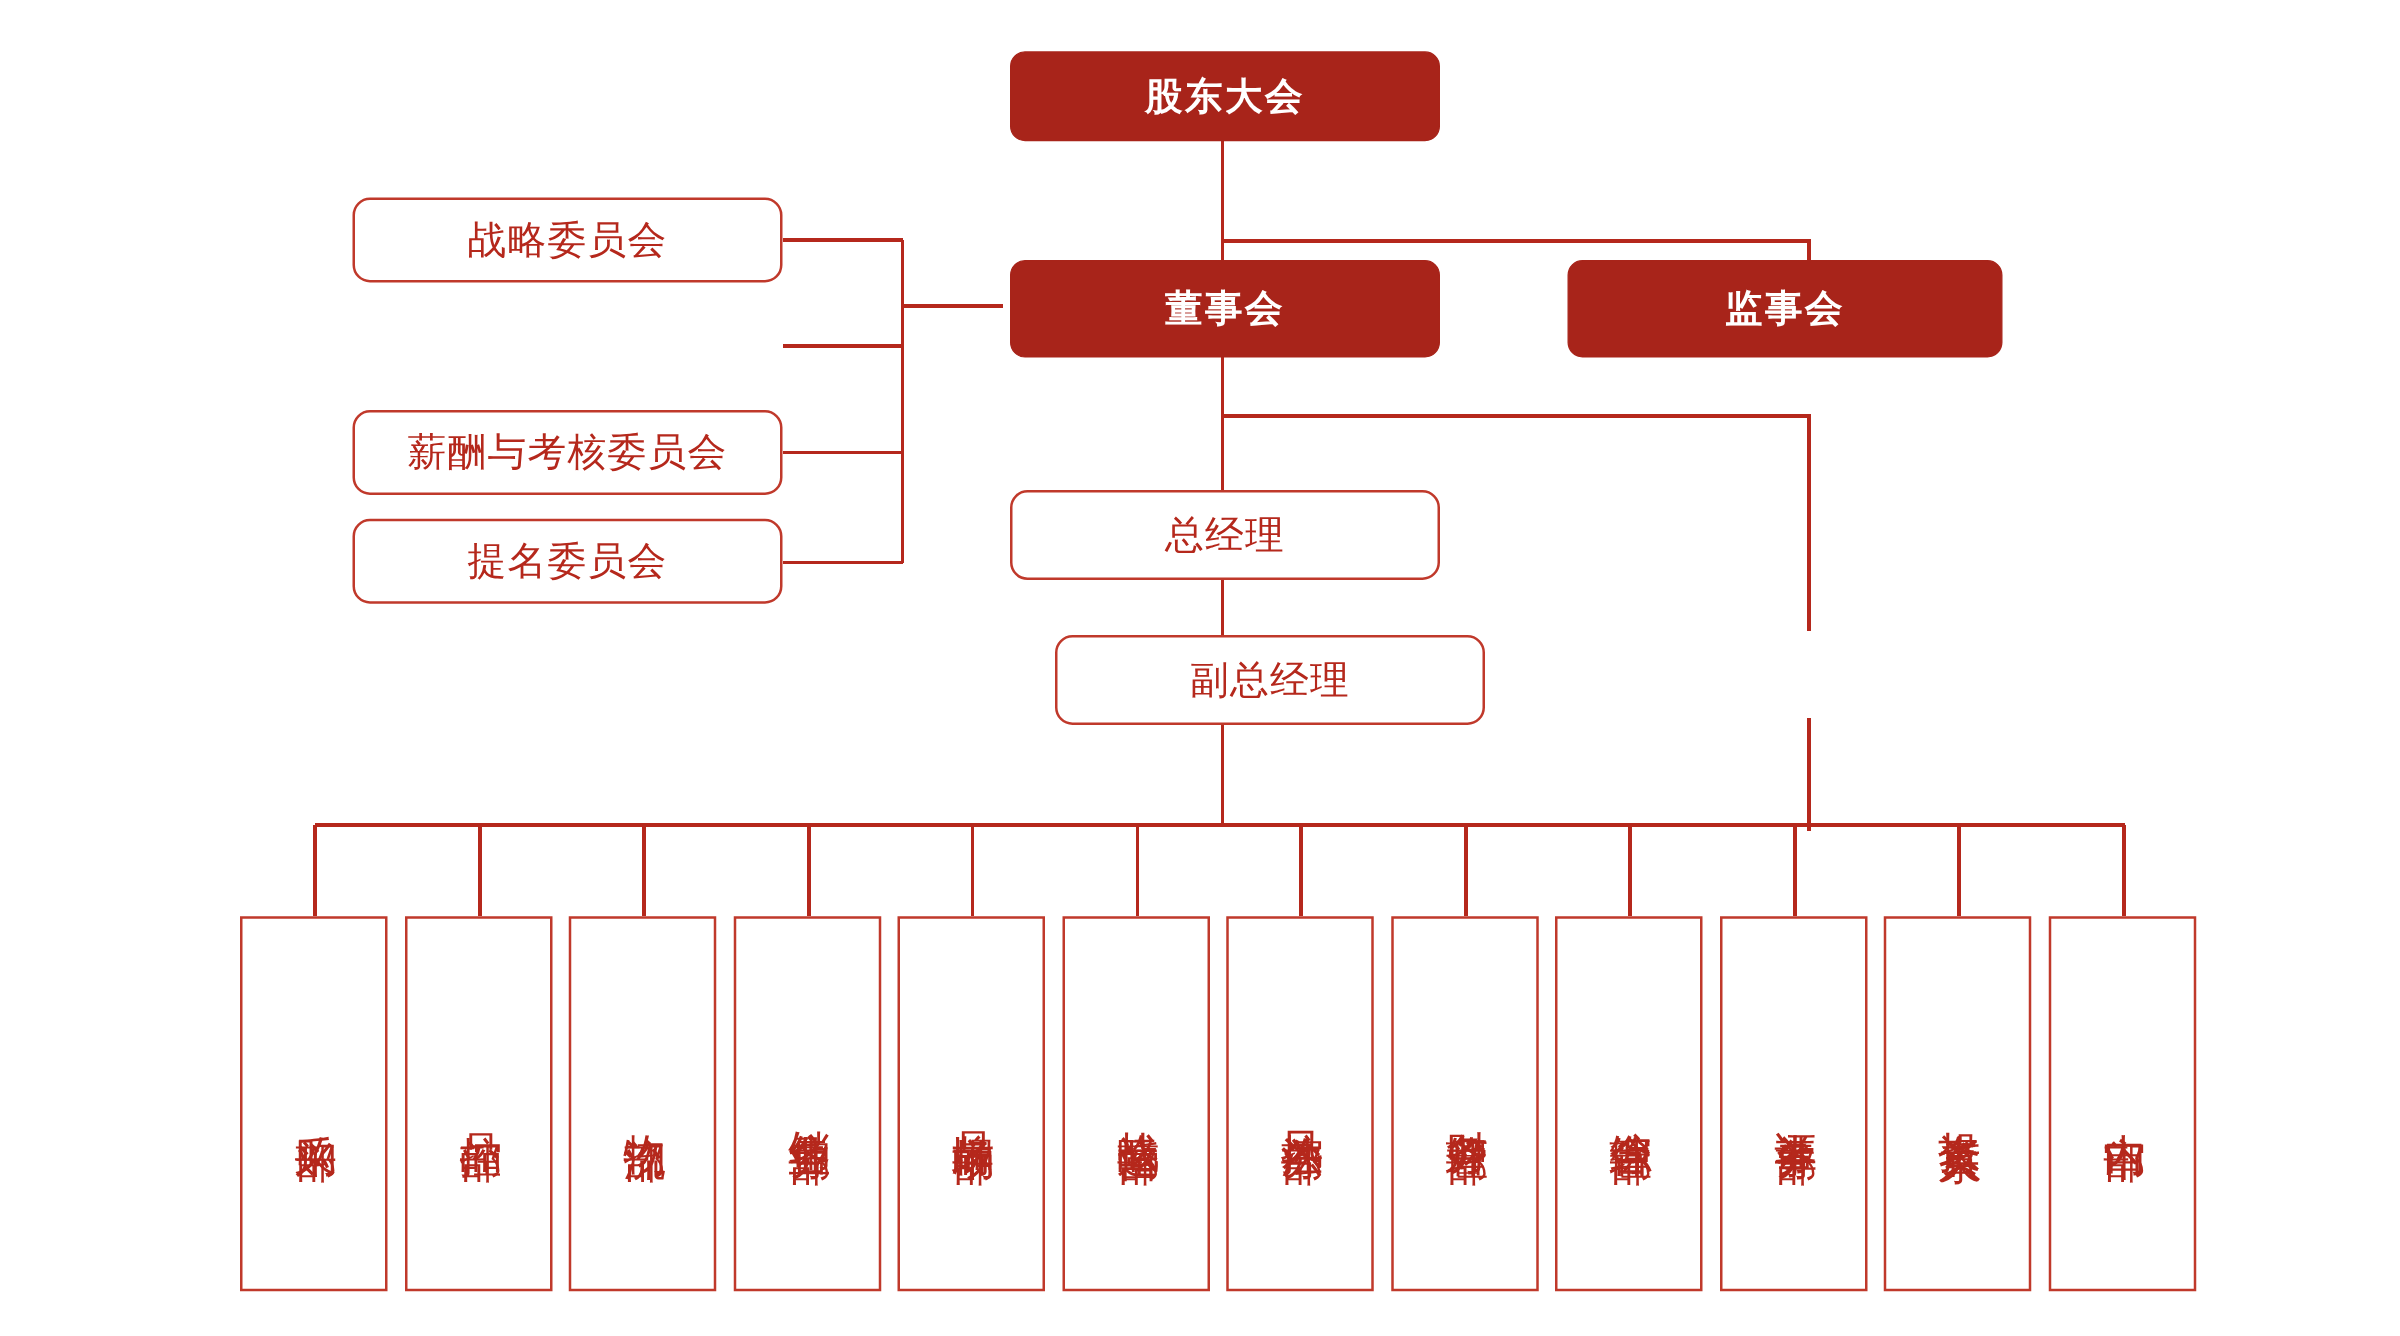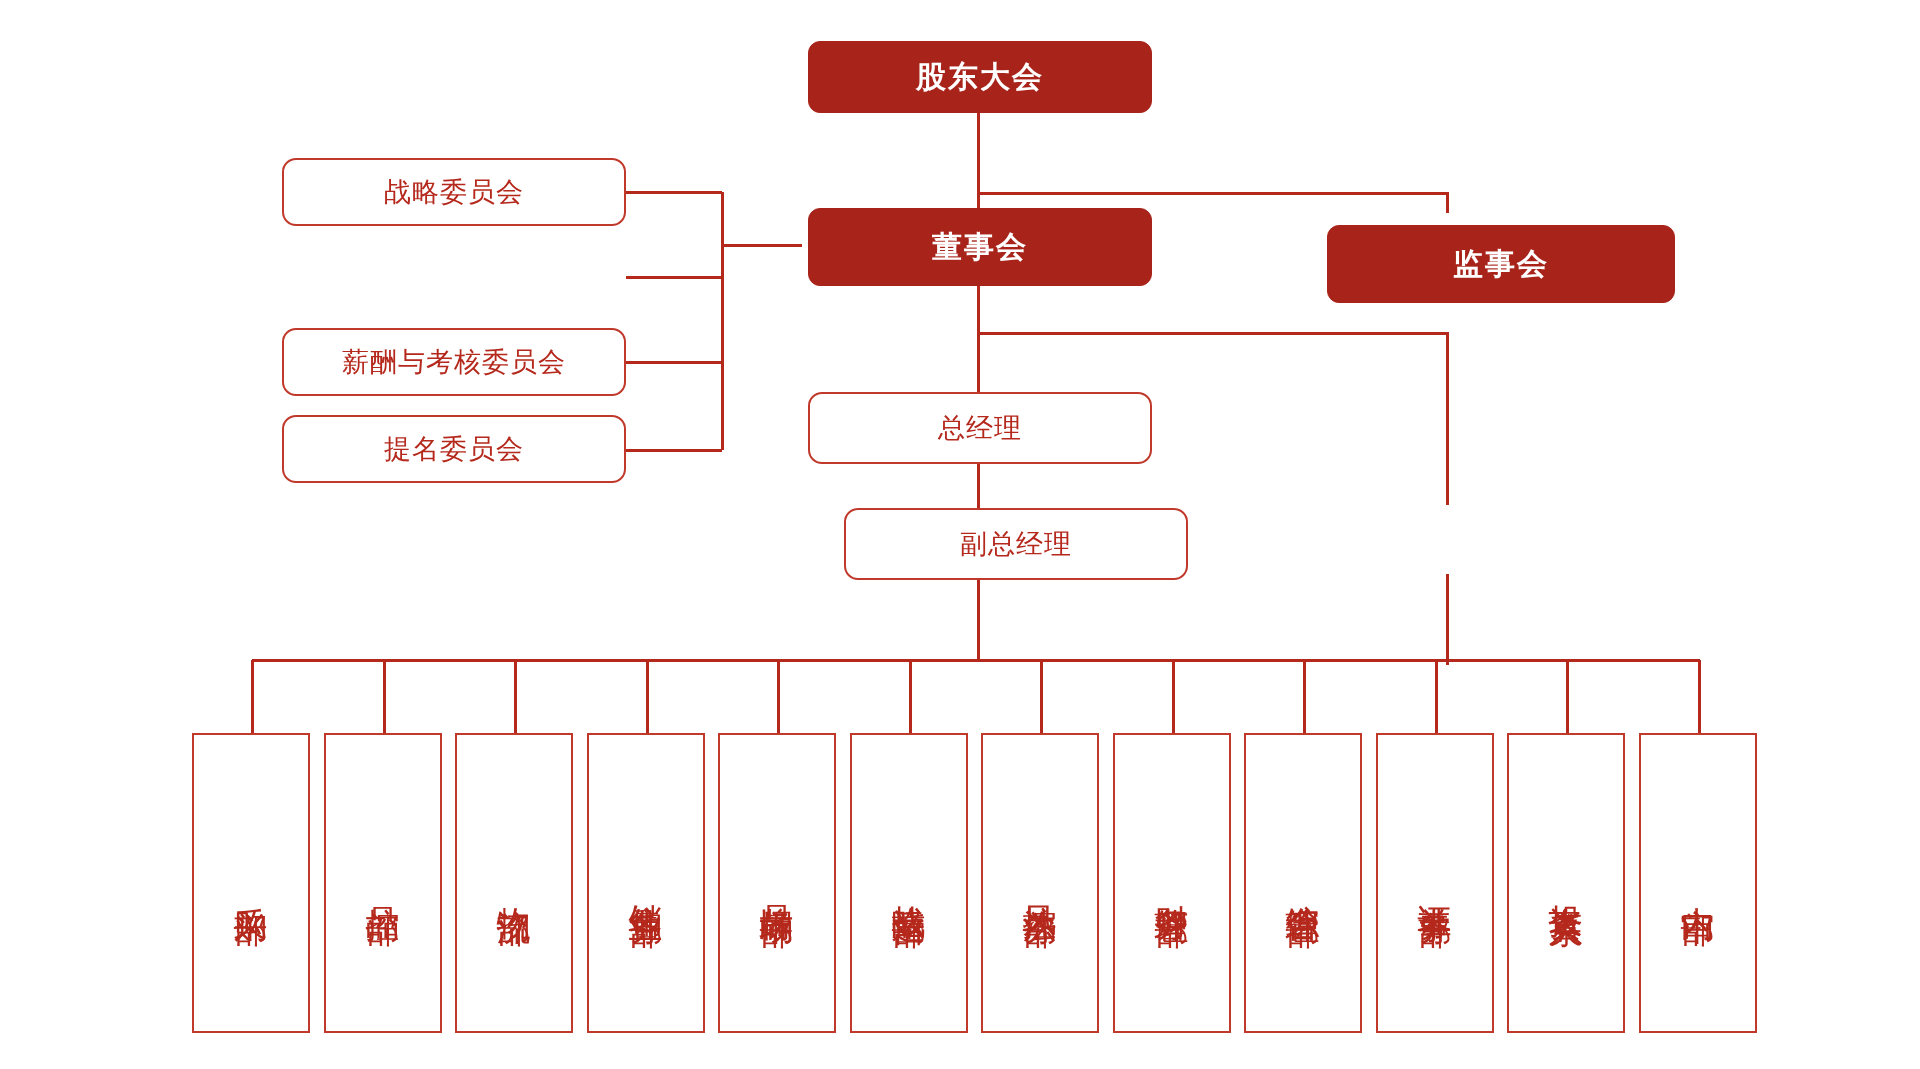--- a/index.html
+++ b/index.html
@@ -1,20 +1,20 @@
 <!DOCTYPE html>
 <html><head>
 <meta charset="utf-8">
 <style>
   html,body{margin:0;padding:0;background:#ffffff;}
   body{
     width:1920px;height:1069px;overflow:hidden;
     font-family:"Liberation Sans","DejaVu Sans",sans-serif;
   }
-  #stage{position:relative;width:1736px;height:1069px;background:#fff;}
+  #stage{position:relative;width:1736px;height:1069px;background:#fff;font-family:Liberation Serif, serif;}
   svg#wires{position:absolute;left:0;top:0;width:1920px;height:1069px;}
 
   .node{position:absolute;box-sizing:border-box;display:flex;
         align-items:center;justify-content:center;}
 
   
   .node.filled{
     background:#a8241a;border:1px solid #a8241a;border-radius:12px;
     color:#ffffff;font-weight:bold;letter-spacing:2px;
   }
@@ -29,21 +29,21 @@
   
   .node.dept{
     background:#ffffff;border:2px solid #c0392b;border-radius:0;
     color:#b5281c;letter-spacing:2px;
     writing-mode:vertical-rl;text-orientation:upright;
     align-items:center;justify-content:center;
     line-height:1.06;
   }
 
   .t-xl{font-size:30px;}
-  .t-lg{font-size:27px;}
+  .t-lg{font-size:31px;}
   .t-dept{font-size:34px;}
 </style>
 </head>
 <body>
 
 <div id="stage">
 
   <svg id="wires" viewBox="0 0 1920 1069" preserveAspectRatio="none">
     <g stroke="#b5281c" stroke-width="3" fill="none" shape-rendering="crispEdges">
 
@@ -86,21 +86,21 @@
   </svg>
 
   <div class="node filled t-xl" style="left:808px;top:41px;width:344px;height:72px;">
     <span>股东大会</span>
   </div>
 
   <div class="node filled t-xl" style="left:808px;top:208px;width:344px;height:78px;">
     <span>董事会</span>
   </div>
 
-  <div class="node filled t-xl" style="left:1327px;top:208px;width:348px;height:78px;margin-top:17px;">
+  <div class="node filled t-xl" style="left:1254px;top:208px;width:348px;height:78px;">
     <span>监事会</span>
   </div>
 
   <div class="node outline thin t-lg" style="left:282px;top:158px;width:344px;height:68px;">
     <span>战略委员会</span>
   </div>
 
 
   <div class="node outline thin t-lg" style="left:282px;top:328px;width:344px;height:68px;">
     <span>薪酬与考核委员会</span>

